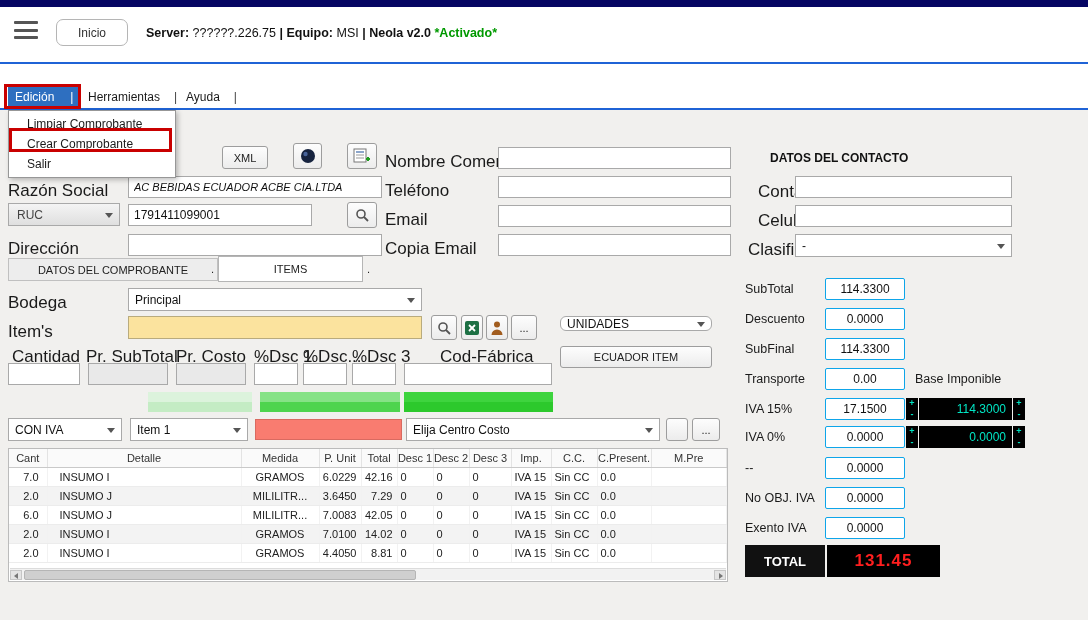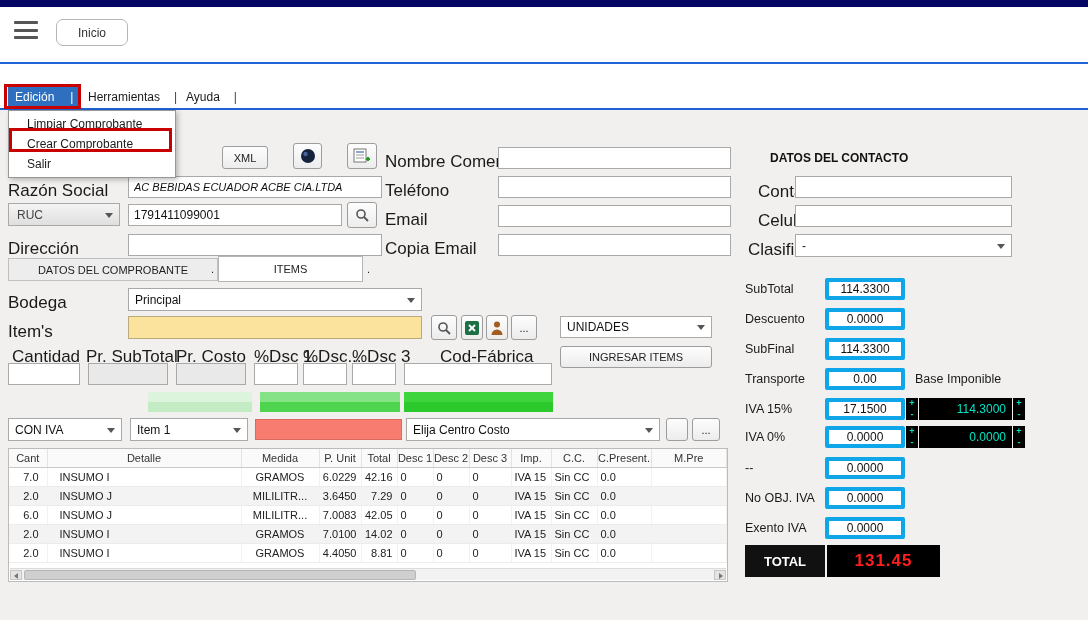--- a/index.html
+++ b/index.html
@@ -71,21 +71,21 @@
   
   .hscroll { position:absolute; left:1px; right:1px; bottom:1px; height:12px; background:#f2f2f2; border-top:1px solid #dcdcdc; }
   .hs-arrow { position:absolute; top:1px; width:12px; height:10px; background:#e4e4e4; border:1px solid #c6c6c6; }
   .hs-arrow.left { left:0; }
   .hs-arrow.right { right:0; }
   .hs-arrow.left::after { content:""; position:absolute; left:3px; top:2px; border-top:3px solid transparent; border-bottom:3px solid transparent; border-right:4px solid #777; }
   .hs-arrow.right::after { content:""; position:absolute; left:4px; top:2px; border-top:3px solid transparent; border-bottom:3px solid transparent; border-left:4px solid #777; }
   .hs-thumb { position:absolute; left:14px; top:1px; width:392px; height:10px; background:#cfcfcf; border:1px solid #b5b5b5; border-radius:2px; }
 
   
-  .valbox { position:absolute; width:80px; height:22px; background:#fff; border:4px solid #0ea5e9; border-radius:2px; font-size:12px; color:#111; display:flex; align-items:center; justify-content:center; }
+  .valbox { position:absolute; width:80px; height:22px; background:#fff; border:1px solid #0ea5e9; border-radius:2px; font-size:12px; color:#111; display:flex; align-items:center; justify-content:center; }
   .darkbox { position:absolute; background:#000; color:#00e5c4; font-size:12px; font-weight:normal; display:flex; align-items:center; justify-content:flex-end; padding-right:6px; }
   .pm { position:absolute; width:12px; height:22px; background:#000; color:#00e5c4; font-size:9px; font-weight:bold; text-align:center; }
   .pm div { line-height:11px; cursor:pointer; }
   .total-lbl-box { position:absolute; left:745px; top:545px; width:80px; height:32px; background:#111; color:#fff; font-size:13px; font-weight:bold; display:flex; align-items:center; justify-content:center; }
   .total-val-box { position:absolute; left:827px; top:545px; width:113px; height:32px; background:#000; color:#ff1f1f; font-size:17px; font-weight:bold; letter-spacing:1px; display:flex; align-items:center; justify-content:center; }
 
   
   .menu-pop { position:absolute; left:8px; top:110px; width:168px; background:#fff; border:1px solid #979797; box-shadow:2px 2px 5px rgba(0,0,0,.25); z-index:50; padding:3px 0; }
   .menu-pop .mi { font-size:12px; color:#1a1a1a; padding:3px 8px 3px 18px; cursor:default; }
 
@@ -101,20 +101,28 @@
 
   <div class="titlebar"></div>
 
   <div class="header">
     <div class="hamburger">
         <div></div>
         <div></div>
         <div></div>
       </div>
     <div class="inicio-btn">Inicio</div>
+    <div class="server-text">
+      <span class="b">Server:</span>
+      <span>??????.226.75</span>
+      <span class="b">| Equipo:</span>
+      <span>MSI</span>
+      <span class="b">| Neola v2.0</span>
+      <span class="green">*Activado*</span>
+    </div>
   </div>
 
   <div class="blueline" style="top:62px;"></div>
 
   <div class="menubar-strip">
     <svg class="mini-icon" viewBox="0 0 17 15">
       <rect x="1" y="1.5" width="14" height="12" fill="#fff" stroke="#8a8a8a"></rect>
       <circle cx="5" cy="5.5" r="2" fill="#f4c430"></circle>
       <path d="M2 12.5 L7 7.5 L10 10.5 L14 6 L14 12.5 Z" fill="#3a9d3a"></path>
     </svg>
@@ -153,21 +161,21 @@
     </svg>
   </div>
 
   <div class="lbl" style="left:8px; top:181px;">Razón Social</div>
   <input class="tb italic" style="left: 128px; top: 176px; width: 254px;" readonly="" value="AC BEBIDAS ECUADOR ACBE CIA.LTDA">
 
   <div class="select gray" style="left:8px; top:203px; width:112px; height:23px;padding-left:8px;">
     <span>RUC</span>
     <span class="arr"></span>
   </div>
-  <input class="tb" style="left: 128px; top: 204px; width: 214px;" readonly="" value="1791411099001">
+  <input class="tb" style="left: 128px; top: 204px; width: 184px;" readonly="" value="1791411099001">
   <div class="btn" style="left:347px; top:202px; width:30px; height:26px;">
     <svg width="14" height="14" viewBox="0 0 14 14">
       <circle cx="6" cy="6" r="4" fill="none" stroke="#555" stroke-width="1.6"></circle>
       <line x1="9" y1="9" x2="13" y2="13" stroke="#555" stroke-width="1.8"></line>
     </svg>
   </div>
 
   <div class="lbl" style="left:8px; top:239px;">Dirección</div>
   <input class="tb" style="left: 128px; top: 234px; width: 254px;" readonly="">
 
@@ -217,33 +225,33 @@
       <line x1="11" y1="5" x2="5" y2="11" stroke="#fff" stroke-width="1.8"></line>
     </svg>
   </div>
   <div class="btn" style="left:486px; top:315px; width:22px; height:25px;">
     <svg width="14" height="16" viewBox="0 0 14 16">
       <circle cx="7" cy="4.5" r="3" fill="#a15c1e"></circle>
       <path d="M1.5 15 a5.5 5.5 0 0 1 11 0 Z" fill="#a15c1e"></path>
     </svg>
   </div>
   <div class="btn" style="left:511px; top:315px; width:26px; height:25px;">...</div>
-  <div class="select" style="left:560px; top:316px; width:152px; height:22px;">
+  <div class="select" style="left:560px; top:316px; width:152px; height:15px;border-radius:6px;">
     <span>UNIDADES</span>
     <span class="arr"></span>
   </div>
 
   <div class="lbl" style="left:12px; top:347px;">Cantidad</div>
   <div class="lbl" style="left:86px; top:347px;">Pr. SubTotal</div>
   <div class="lbl" style="left:176px; top:347px;">Pr. Costo</div>
   <div class="lbl" style="left:254px; top:347px;">%Dsc 1</div>
   <div class="lbl" style="left:303px; top:347px;">%Dsc...</div>
   <div class="lbl" style="left:352px; top:347px;">%Dsc 3</div>
   <div class="lbl" style="left:440px; top:347px;">Cod-Fábrica</div>
-  <div class="btn" style="left:560px; top:346px; width:152px; height:22px;">INGRESAR ITEMS</div>
+  <div class="btn" style="left:560px; top:346px; width:152px; height:22px;">ECUADOR ITEM</div>
 
   <input class="tb" style="left: 8px; top: 363px; width: 72px;" readonly="">
   <input class="tb gray" style="left: 88px; top: 363px; width: 80px;" readonly="">
   <input class="tb gray" style="left: 176px; top: 363px; width: 70px;" readonly="">
   <input class="tb" style="left: 254px; top: 363px; width: 44px;" readonly="">
   <input class="tb" style="left: 303px; top: 363px; width: 44px;" readonly="">
   <input class="tb" style="left: 352px; top: 363px; width: 44px;" readonly="">
   <input class="tb" style="left: 404px; top: 363px; width: 148px;" readonly="">
 
   <div class="gbar" style="left:148px; top:392px; width:104px; background:#dcf3dc;"></div>

